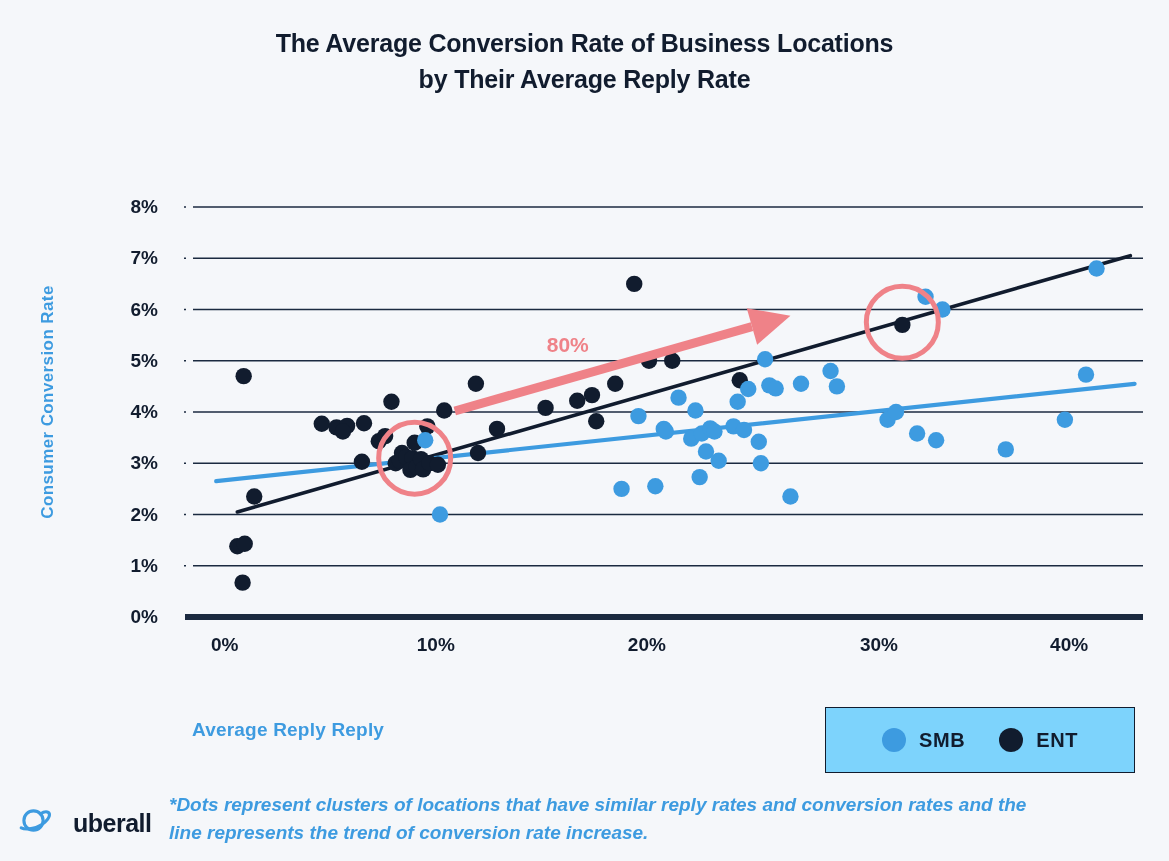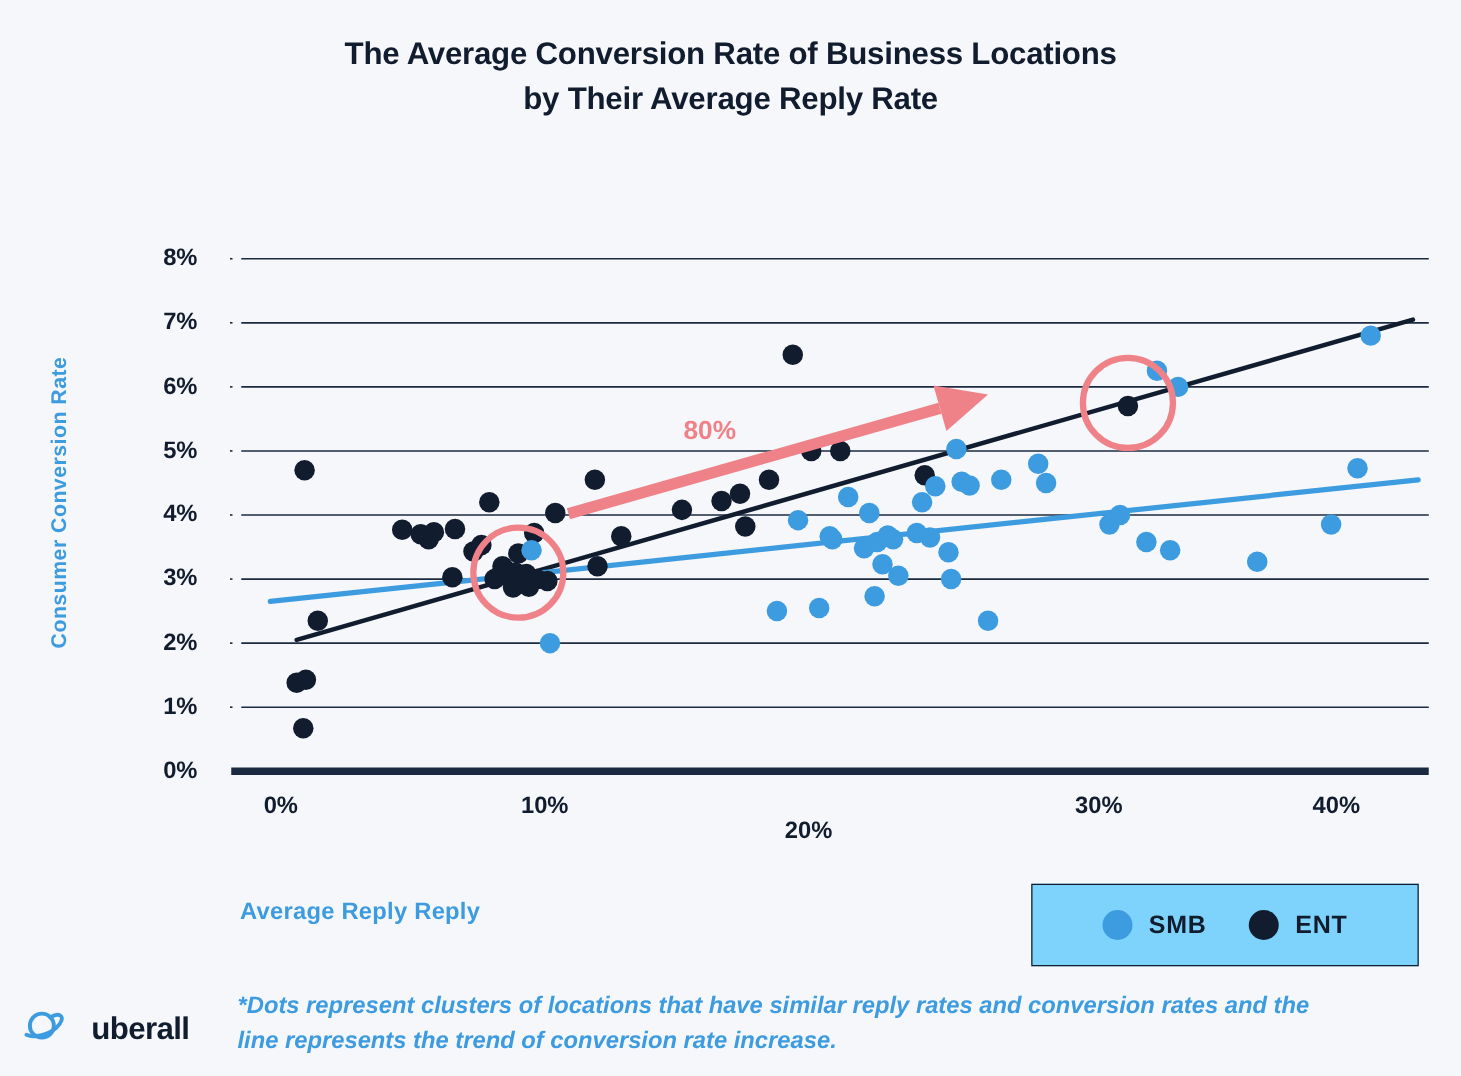--- a/index.html
+++ b/index.html
@@ -123,21 +123,21 @@
   .legend-label {
     color: #111c2e;
     font-size: 20px;
     font-weight: bold;
     letter-spacing: 0.6px;
   }
 
   
   .footnote {
     position: absolute;
-    left: 190px;
+    left: 169px;
     top: 791px;
     width: 860px;
     color: #3d9be0;
     font-size: 19px;
     font-style: italic;
     font-weight: bold;
     line-height: 1.45;
   }
 
   
@@ -284,21 +284,21 @@
       <div class="ytick-label" style="left: 98px; top: 565.75px;">1%</div>
       <div class="ytick-label" style="left: 98px; top: 514.5px;">2%</div>
       <div class="ytick-label" style="left: 98px; top: 463.25px;">3%</div>
       <div class="ytick-label" style="left: 98px; top: 412px;">4%</div>
       <div class="ytick-label" style="left: 98px; top: 360.75px;">5%</div>
       <div class="ytick-label" style="left: 98px; top: 309.5px;">6%</div>
       <div class="ytick-label" style="left: 98px; top: 258.25px;">7%</div>
       <div class="ytick-label" style="left: 98px; top: 207px;">8%</div>
       <div class="xtick-label" style="left: 184.667px; top: 634px;">0%</div>
       <div class="xtick-label" style="left: 395.778px; top: 634px;">10%</div>
-      <div class="xtick-label" style="left: 606.889px; top: 634px; margin-top: 20px;">20%</div>
+      <div class="xtick-label" style="left: 606.889px; top: 634px;">20%</div>
       <div class="xtick-label" style="left: 818px; top: 634px; text-align: right;">30%</div>
       <div class="xtick-label" style="left: 1029.11px; top: 634px;">40%</div>
       <div class="annot-label" style="left: 546.778px; top: 332.975px;">80%</div>
     </div>
 
   <div class="legend-box">
     <div class="legend-item">
       <span class="legend-swatch" style="background:#3d9be0"></span>
       <span class="legend-label">SMB</span>
     </div>

